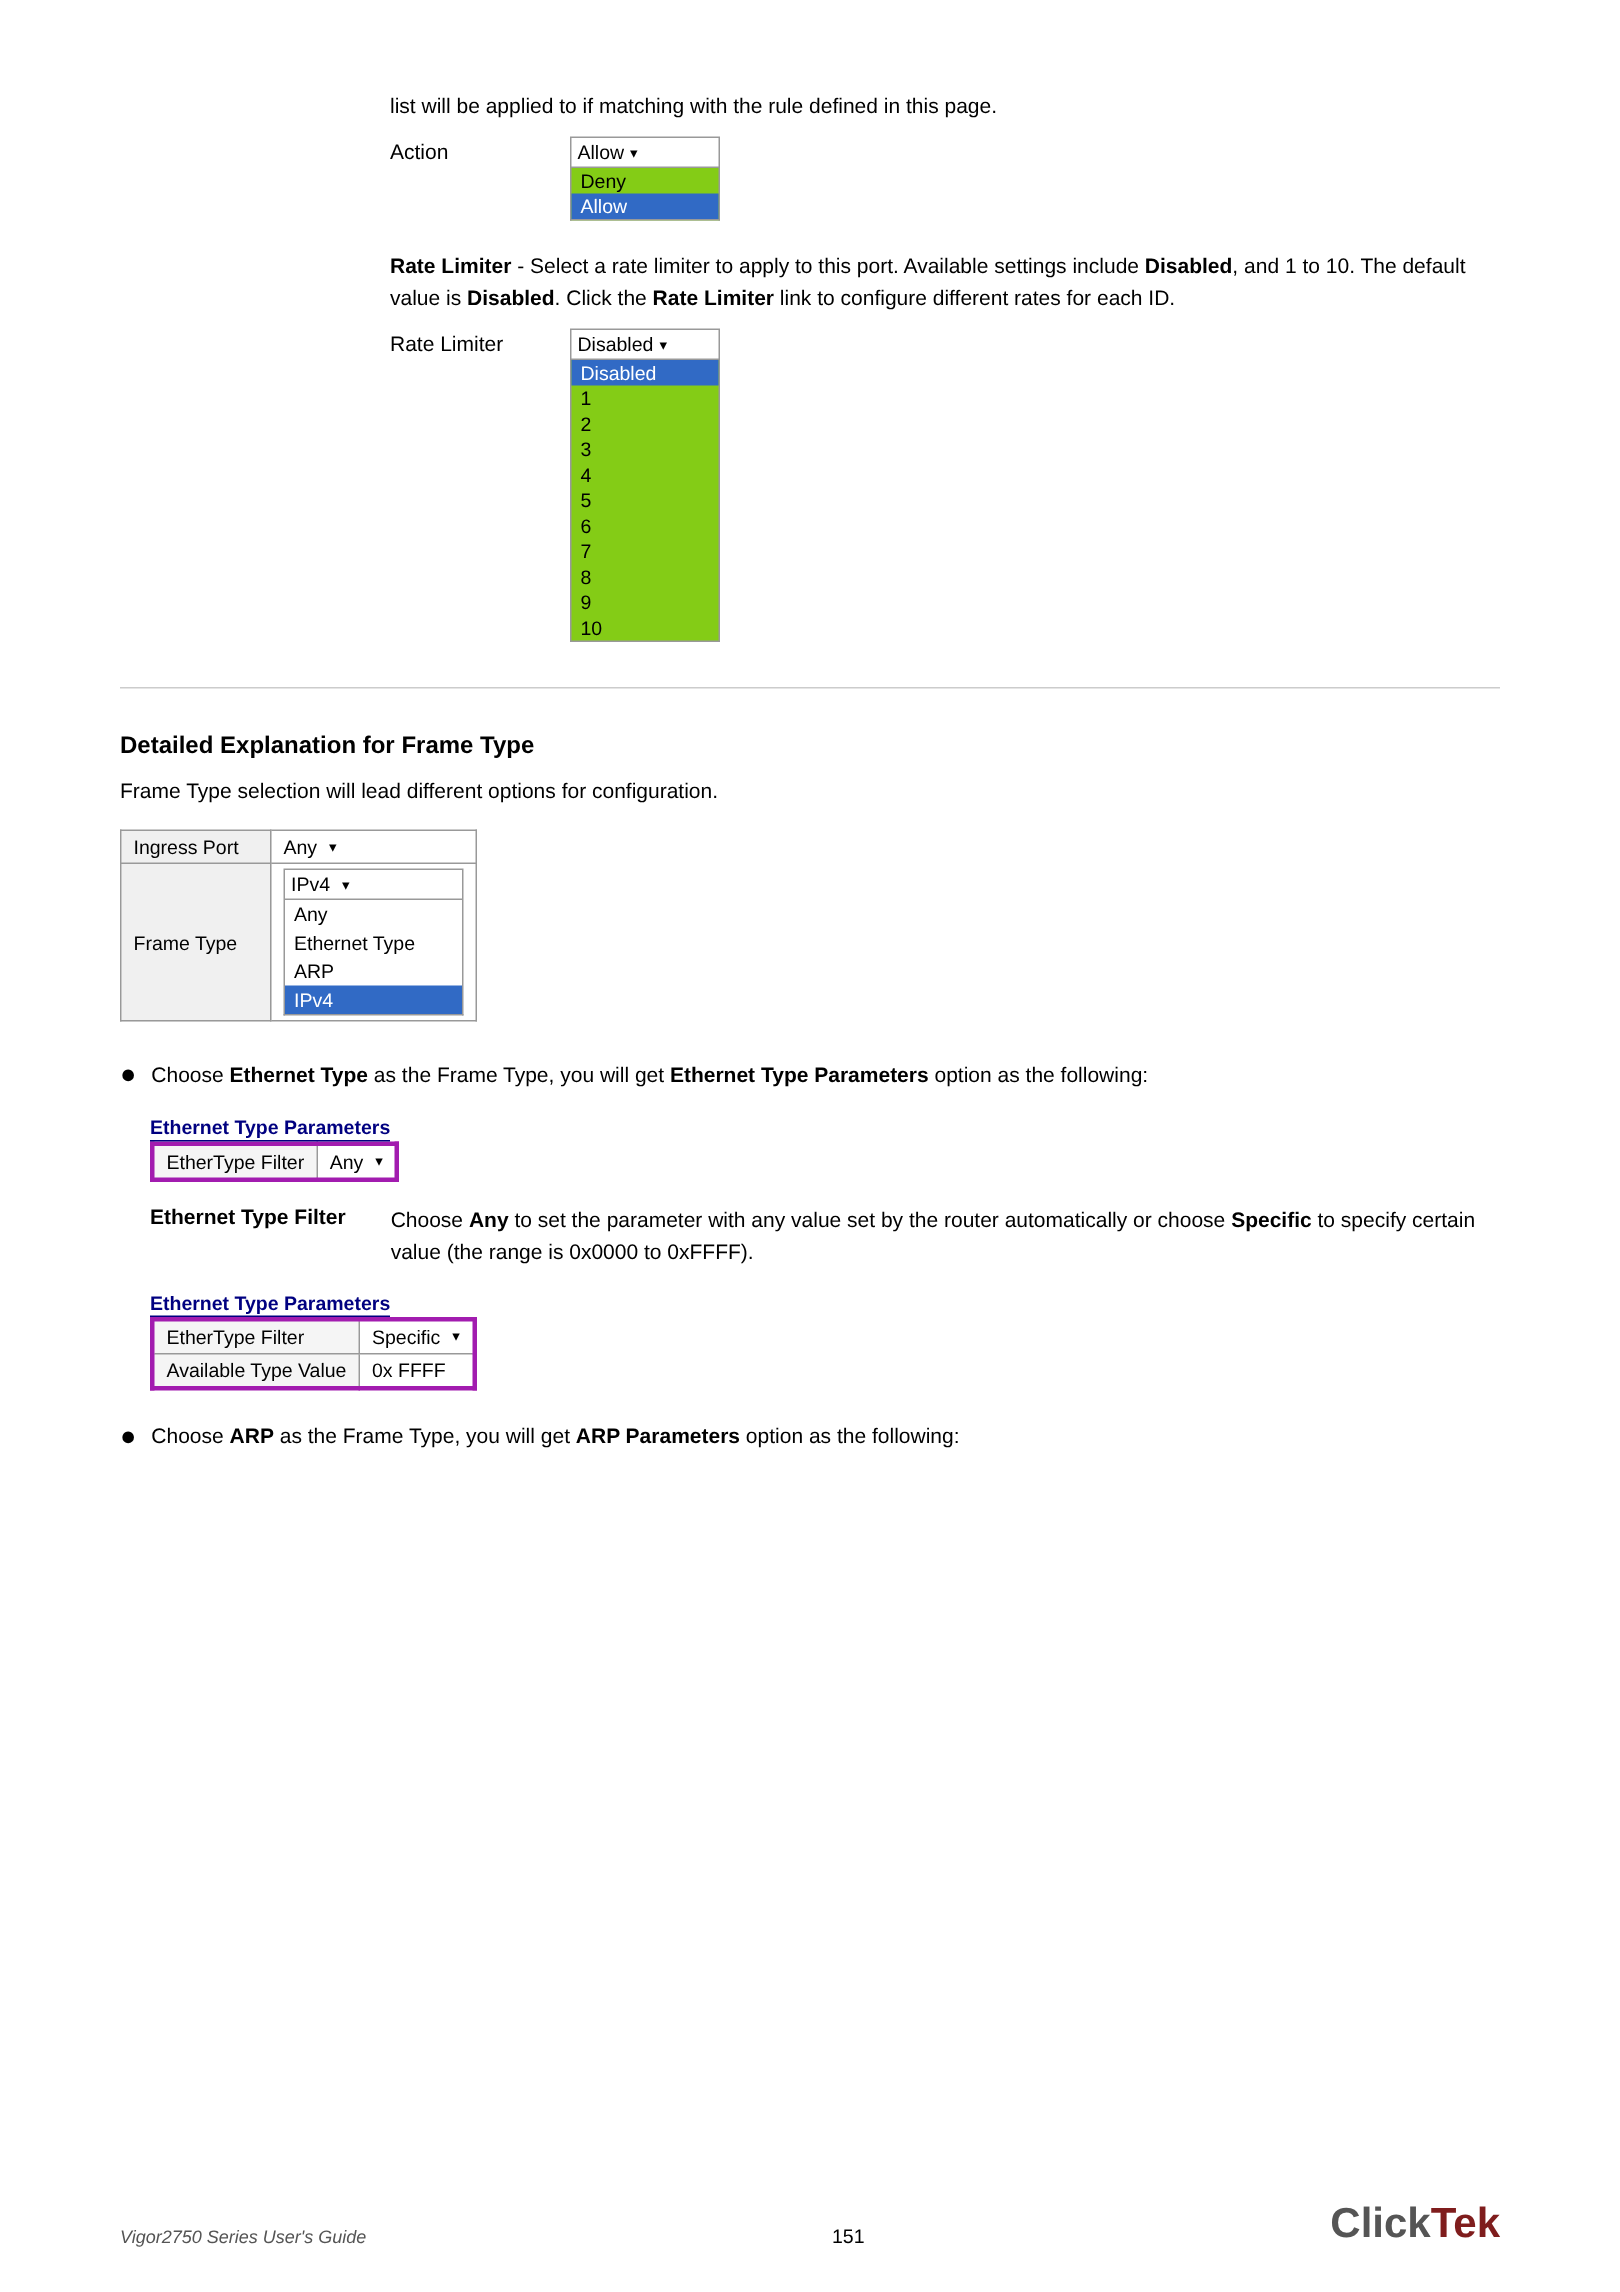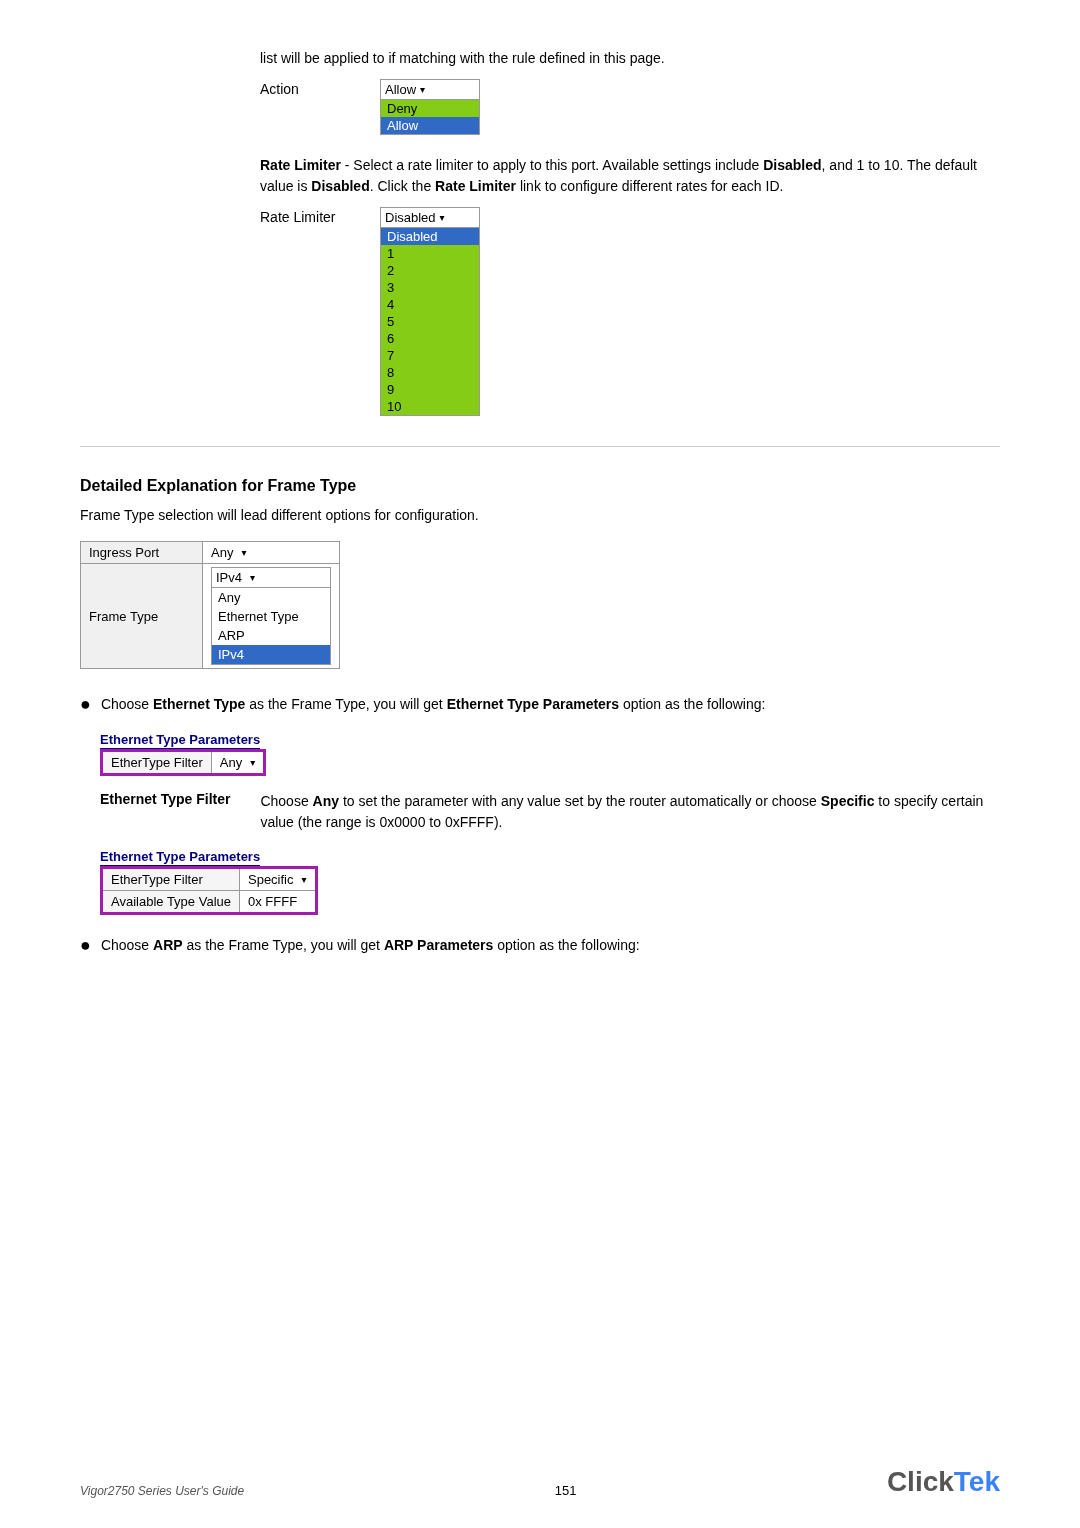--- a/index.html
+++ b/index.html
@@ -6,21 +6,21 @@
     body {
       background: #fff;
       font-family: Arial, sans-serif;
       font-size: 14px;
       color: #000;
       width: 1080px;
       min-height: 1528px;
       position: relative;
     }
     .page {
-      padding: 48px 80px 80px 80px;
+      padding: 60px 80px 80px 80px;
     }
     .content-right {
       margin-left: 180px;
     }
     .intro-text {
       margin-bottom: 10px;
       line-height: 1.5;
     }
     
     .action-row {
@@ -94,21 +94,21 @@
       border: 1px solid #999;
       margin-bottom: 10px;
       font-size: 13px;
     }
     .frame-table td {
       border: 1px solid #999;
       padding: 3px 8px;
     }
     .frame-table .label-cell {
       background: #f0f0f0;
-      width: 122px;
+      width: 100px;
     }
     .frame-dropdown-cell {
       min-width: 120px;
     }
     .dd-open-list {
       border: 1px solid #999;
       border-top: none;
       background: #fff;
       min-width: 120px;
       font-size: 13px;
@@ -197,21 +197,21 @@
     }
     .draytek-logo {
       font-size: 28px;
       font-weight: bold;
       color: #000;
     }
     .draytek-logo span.dray {
       color: #555;
     }
     .draytek-logo span.tek {
-      color: #3b82f6;
+      color: #7f1d1d;
     }
     b { font-weight: bold; }
     .chevron { font-size: 10px; margin-left: 4px; }
   </style>
 </head>
 <body>
 
 <div class="page">
 
   <div class="content-right">

